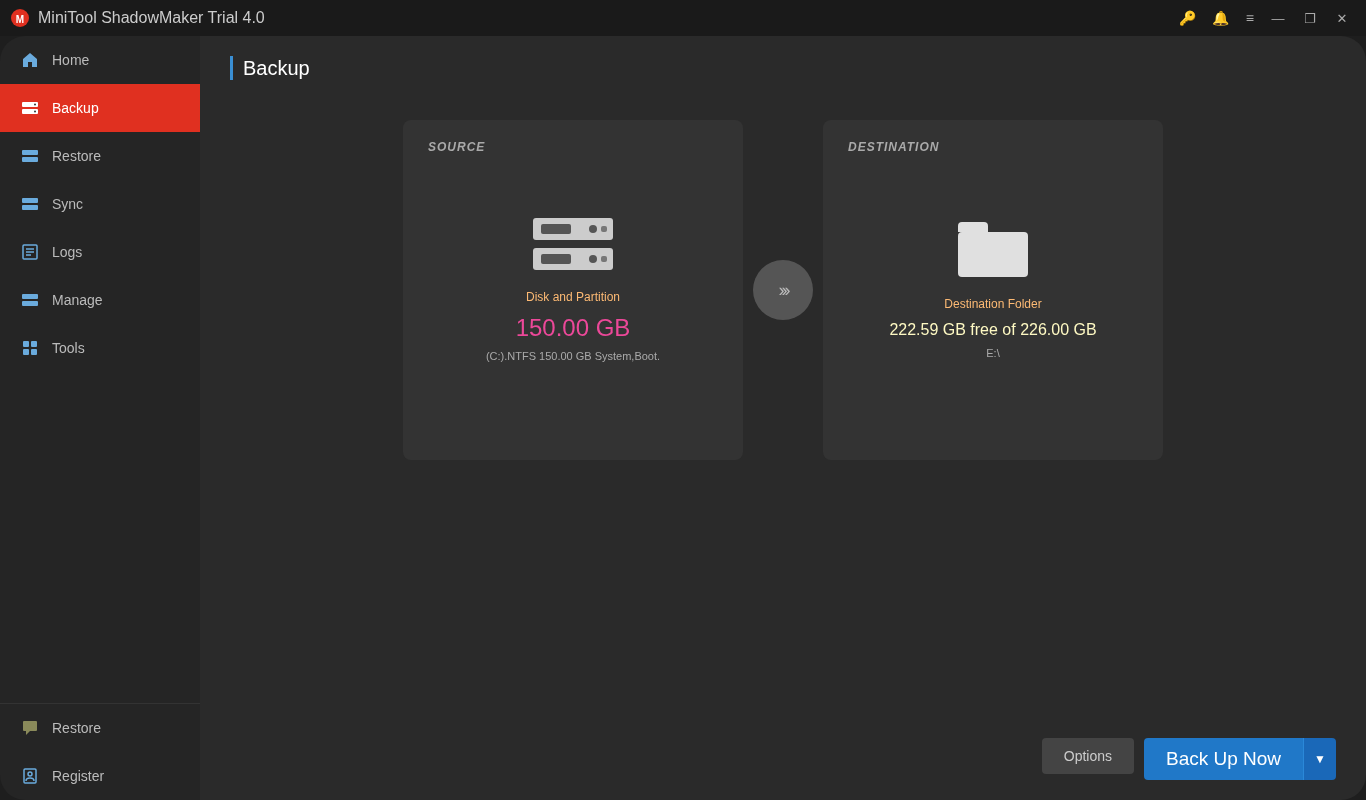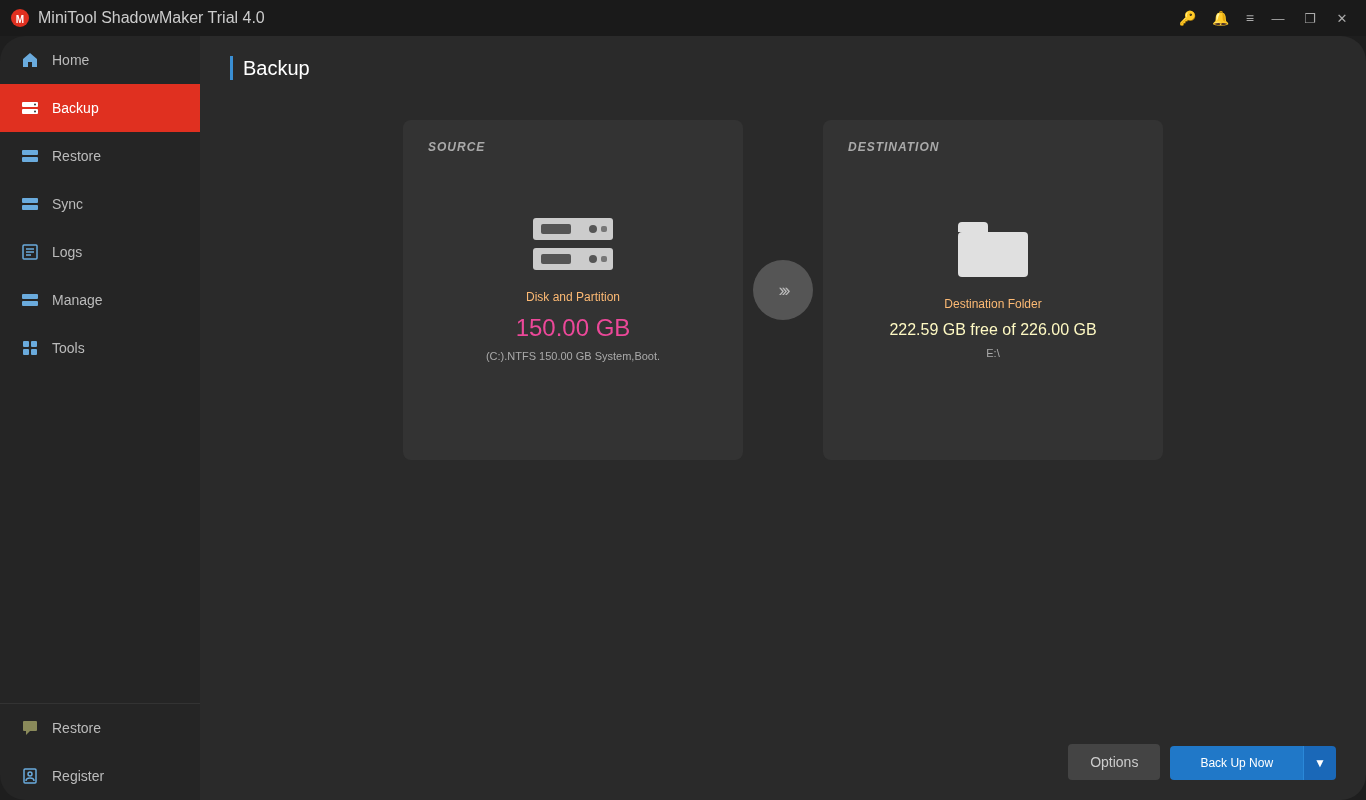--- a/index.html
+++ b/index.html
@@ -277,43 +277,43 @@
       letter-spacing: -3px;
     }
 
     
     .bottom-bar {
       position: absolute;
       bottom: 20px;
       right: 30px;
       display: flex;
       gap: 10px;
-      align-items: flex-end;
+      align-items: flex-start;
     }
     .btn-options {
       background: #444;
       color: #ccc;
       border: none;
       padding: 10px 22px;
       border-radius: 4px;
       font-size: 14px;
       cursor: pointer;
     }
 
     .btn-backup-group {
       display: flex;
       border-radius: 4px;
       overflow: hidden;
     }
     .btn-backup {
       background: #2078c8;
       color: #fff;
       border: none;
-      padding: 10px 30px;
-      font-size: 12px;
+      padding: 10px 22px;
+      font-size: 19px;
       cursor: pointer;
     }
     .btn-backup-arrow {
       background: #1a68b8;
       color: #fff;
       border: none;
       border-left: 1px solid #2a88d8;
       padding: 10px 10px;
       font-size: 12px;
       cursor: pointer;

